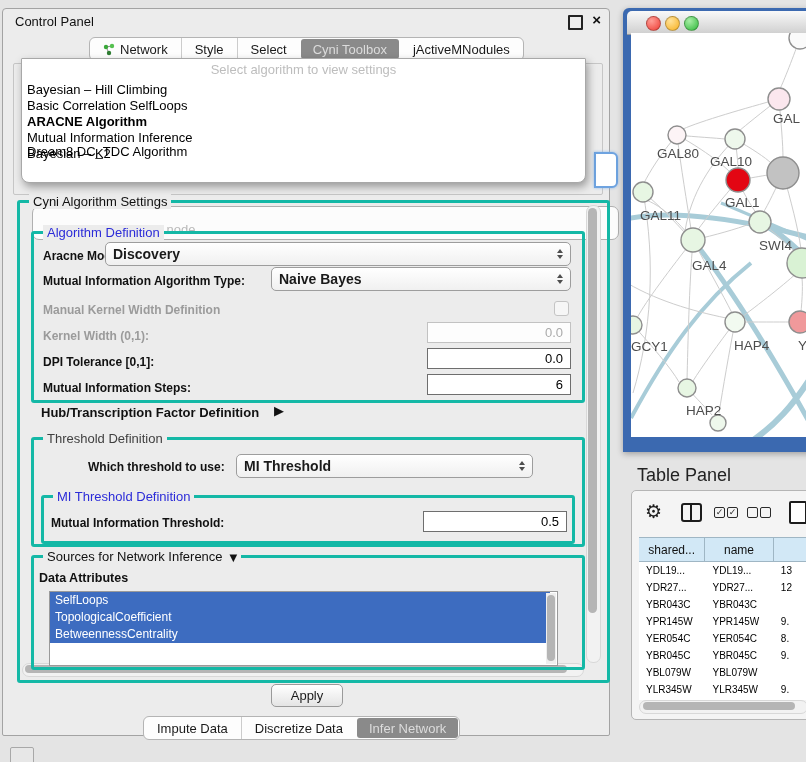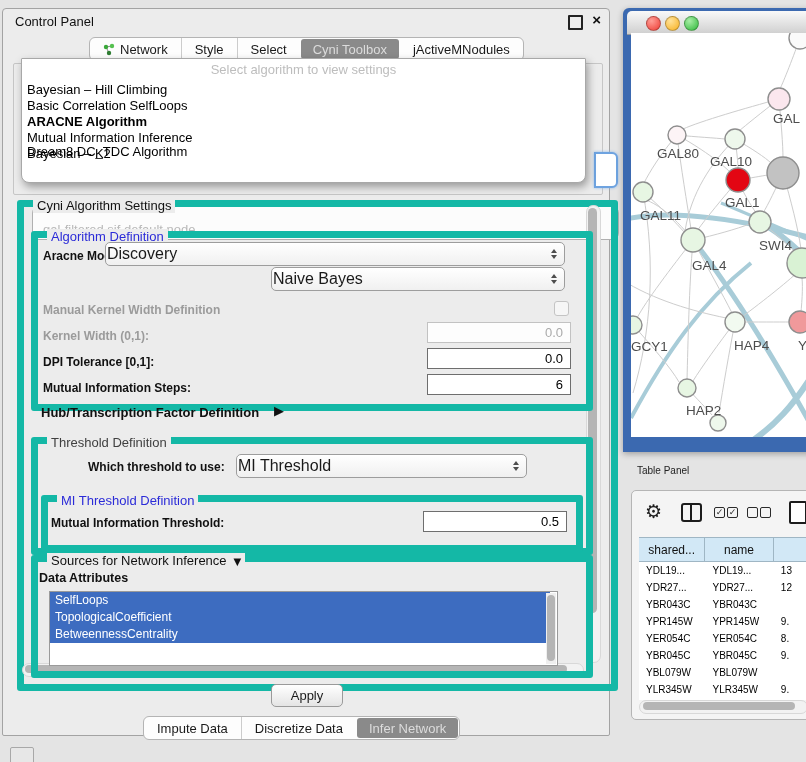--- a/index.html
+++ b/index.html
@@ -29,30 +29,30 @@
   #hidden-combo-gray{left:18px;top:142px;width:565px;height:30px;background:#fcfcfc;border:1px solid #b0b0b0;border-radius:7px;color:#b9b9b9;font-size:13px;display:flex;align-items:flex-end;padding:0 10px 2px 10px;overflow:hidden;}
 
   
   #popup{left:18px;top:49px;width:563px;height:123px;background:#ffffff;border:1px solid #a8a8a8;
          border-radius:1px 1px 8px 8px;box-shadow:2px 4px 9px rgba(0,0,0,.35);z-index:20;}
   #popup-placeholder{top:3px;width:100%;text-align:center;font-size:13px;color:#bdbdbd;}
   .popup-opt{left:5px;font-size:13px;color:#000;white-space:nowrap;}
   .popup-opt.bold{font-weight:bold;}
 
   
-  .gbox{position:absolute;border:7px solid #14b8a6;border-radius:3px;}
+  .gbox{position:absolute;border:3px solid #14b8a6;border-radius:3px;}
   .legend{position:absolute;top:-9px;left:9px;background:#ececec;padding:0 4px;font-size:13px;color:#111;white-space:nowrap;}
   .legend.blue{color:#2b2bd8;}
   .legend.green{color:#404040;}
 
   .blabel{position:absolute;font-size:12px;font-weight:bold;color:#111;white-space:nowrap;}
   .blabel.dis{color:#9b9b9b;}
 
   .combo{position:absolute;background:linear-gradient(#ffffff,#f0f0f0);border:1px solid #9d9d9d;border-radius:5px;
-         font-size:16px;display:flex;align-items:center;padding:0 24px 0 1px;box-shadow:inset 0 1px 0 #fff;}
+         font-size:14px;display:flex;align-items:center;padding:0 24px 0 7px;box-shadow:inset 0 1px 0 #fff;font-weight:bold;}
   .stepper{position:absolute;right:7px;top:50%;transform:translateY(-50%);display:flex;flex-direction:column;gap:2px;}
   .tri-up{width:0;height:0;border-left:3.5px solid transparent;border-right:3.5px solid transparent;border-bottom:4.5px solid #4d4d4d;}
   .tri-down{width:0;height:0;border-left:3.5px solid transparent;border-right:3.5px solid transparent;border-top:4.5px solid #4d4d4d;}
 
   .numfield{position:absolute;background:#fff;border:1px solid #6e6e6e;font-size:13px;color:#000;
             display:flex;align-items:center;justify-content:flex-end;padding:0 7px;}
   .numfield.dis{border:1px solid #c2c2c2;color:#ababab;background:#fdfdfd;}
   .checkbox{position:absolute;width:13px;height:13px;border:1px solid #c4c4c4;border-radius:3px;background:#f6f6f6;}
 
   
@@ -77,21 +77,21 @@
   
   #netwin{left:623px;top:8px;width:190px;height:444px;background:#3b69b0;border-radius:6px 6px 0 0;box-shadow:0 2px 6px rgba(0,0,0,.3);}
   #net-titlebar{left:4px;top:3px;width:186px;height:23px;background:linear-gradient(#f9f9f9,#cfcfcf);border-radius:5px 5px 0 0;border-bottom:1px solid #9a9a9a;}
   .light{position:absolute;top:5px;width:13px;height:13px;border-radius:50%;border:1px solid rgba(0,0,0,.25);}
   #light-red{left:19px;background:radial-gradient(circle at 35% 30%, #ff9e96, #ee3c34);}
   #light-yellow{left:38px;background:radial-gradient(circle at 35% 30%, #ffe29a, #f7b01f);}
   #light-green{left:57px;background:radial-gradient(circle at 35% 30%, #a8eea6, #2fb83a);}
   #net-canvas{left:8px;top:25px;width:182px;height:404px;background:#ffffff;}
 
   
-  #tp-title{left:637px;top:465px;font-size:10px;color:#222;}
+  #tp-title{left:637px;top:465px;font-size:18px;color:#222;}
   #tablebox{left:631px;top:490px;width:180px;height:228px;background:#f4f4f4;border:1px solid #b5b5b5;border-radius:5px;}
   #tp-toolbar{left:0;top:8px;width:100%;height:28px;}
   #gear-icon{position:absolute;left:13px;top:1px;font-size:19px;color:#1c1c1c;font-family:"DejaVu Sans",sans-serif;}
   #cols-icon{position:absolute;left:49px;top:4px;width:17px;height:15px;border:2px solid #1c1c1c;border-radius:3px;}
   #cols-icon::after{content:"";position:absolute;left:7px;top:0;width:2px;height:15px;background:#1c1c1c;}
   .ckbox{position:absolute;top:8px;width:9px;height:9px;border:1.5px solid #2a2a2a;border-radius:2px;font-size:9px;line-height:9px;text-align:center;color:#2a2a2a;font-weight:bold;}
   #doc-icon{position:absolute;left:157px;top:2px;width:14px;height:19px;border:2px solid #1c1c1c;border-radius:2px;background:#fff;}
   #table{left:7px;top:46px;width:173px;height:163px;background:#fff;overflow:hidden;}
   .th-row{display:flex;height:23px;border-top:1px solid #9fb6c4;border-bottom:1px solid #9fb6c4;}
   .th{background:#d2e8f6;border-right:1px solid #9fb6c4;font-size:12px;display:flex;align-items:center;justify-content:center;color:#111;}
@@ -169,20 +169,21 @@
       <span class="legend blue">Algorithm Definition</span>
     </div>
     <span class="blabel" style="left:40px;top:240px;">Aracne Mode:</span>
     <div class="combo" style="left:102px;top:233px;width:433px;height:22px;">
       <span>Discovery</span>
       <span class="stepper">
           <span class="tri-up"></span>
           <span class="tri-down"></span>
         </span>
     </div>
+    <span class="blabel" style="left:40px;top:265px;">Mutual Information Algorithm Type:</span>
     <div class="combo" style="left:268px;top:258px;width:267px;height:22px;">
       <span>Naive Bayes</span>
       <span class="stepper">
           <span class="tri-up"></span>
           <span class="tri-down"></span>
         </span>
     </div>
     <span class="blabel dis" style="left:40px;top:294px;">Manual Kernel Width Definition</span>
     <span class="checkbox" style="left:551px;top:292px;"></span>
     <span class="blabel dis" style="left:40px;top:320px;">Kernel Width (0,1):</span>

